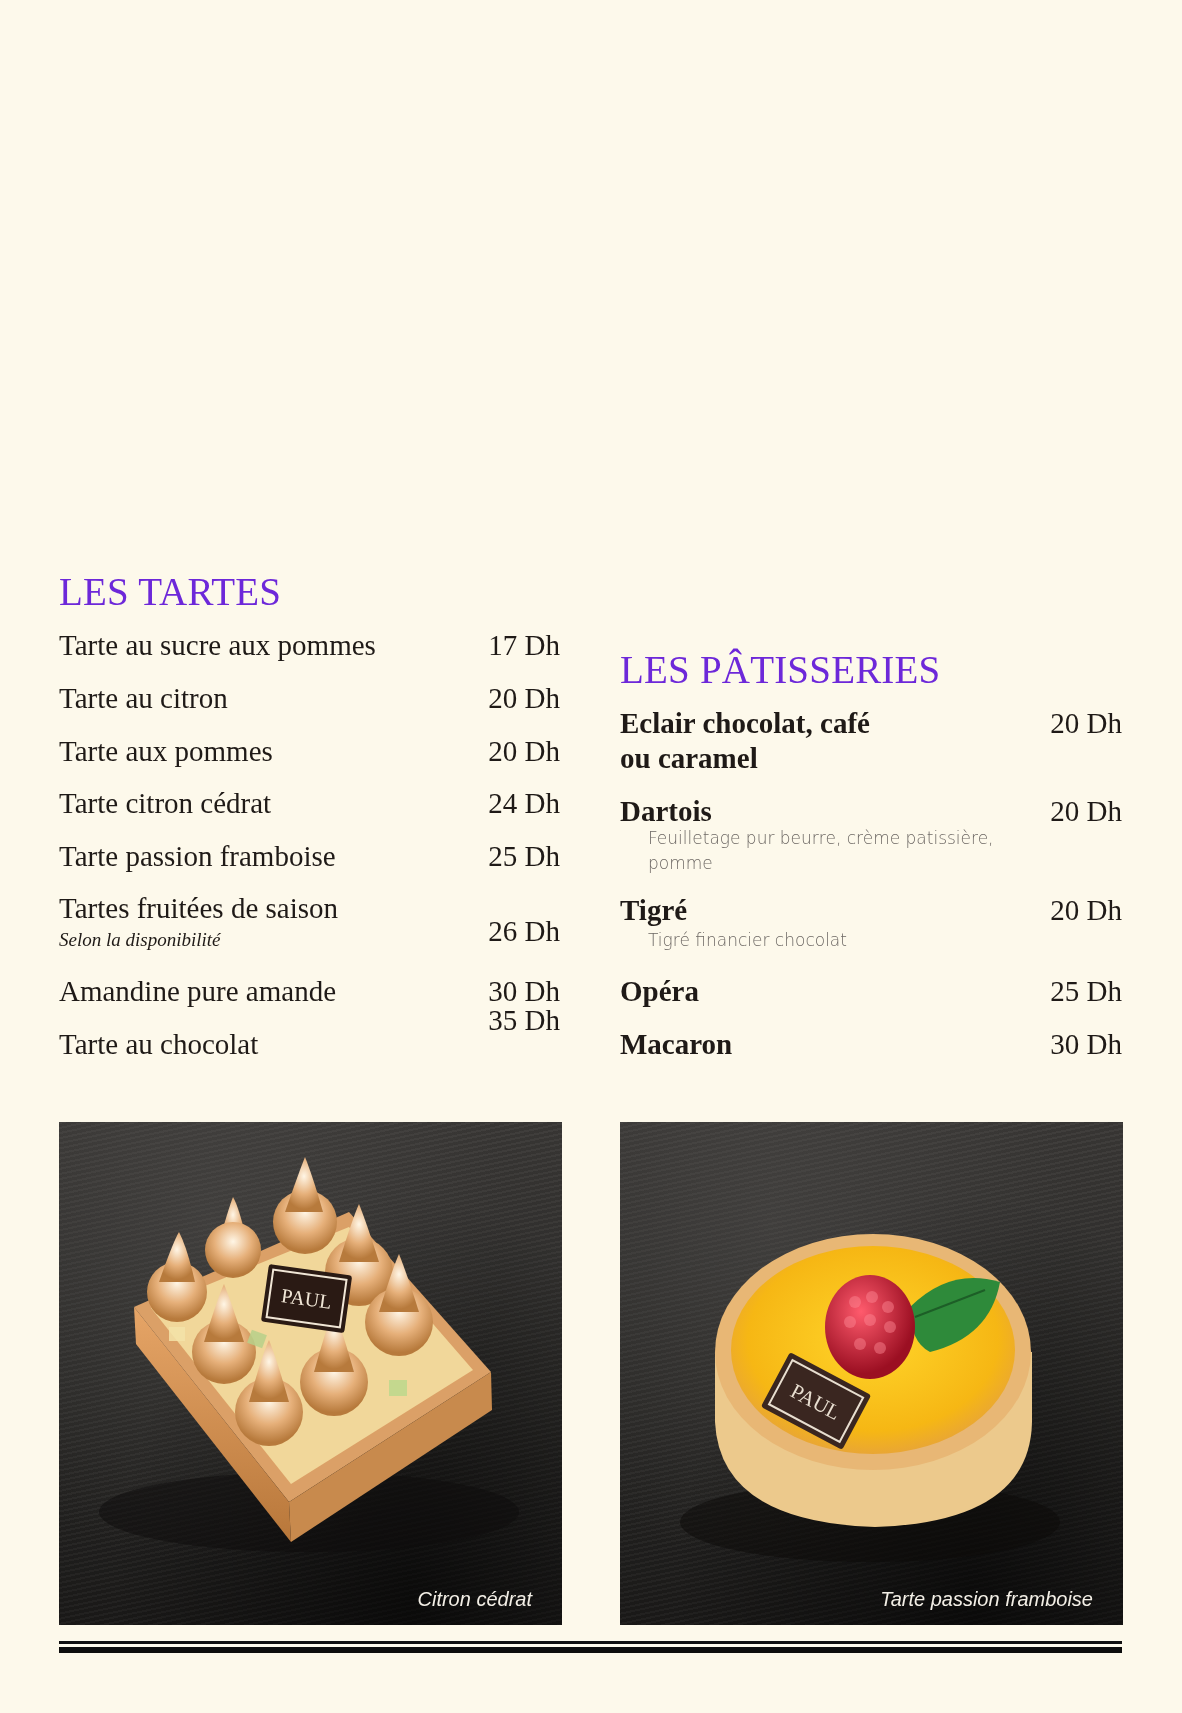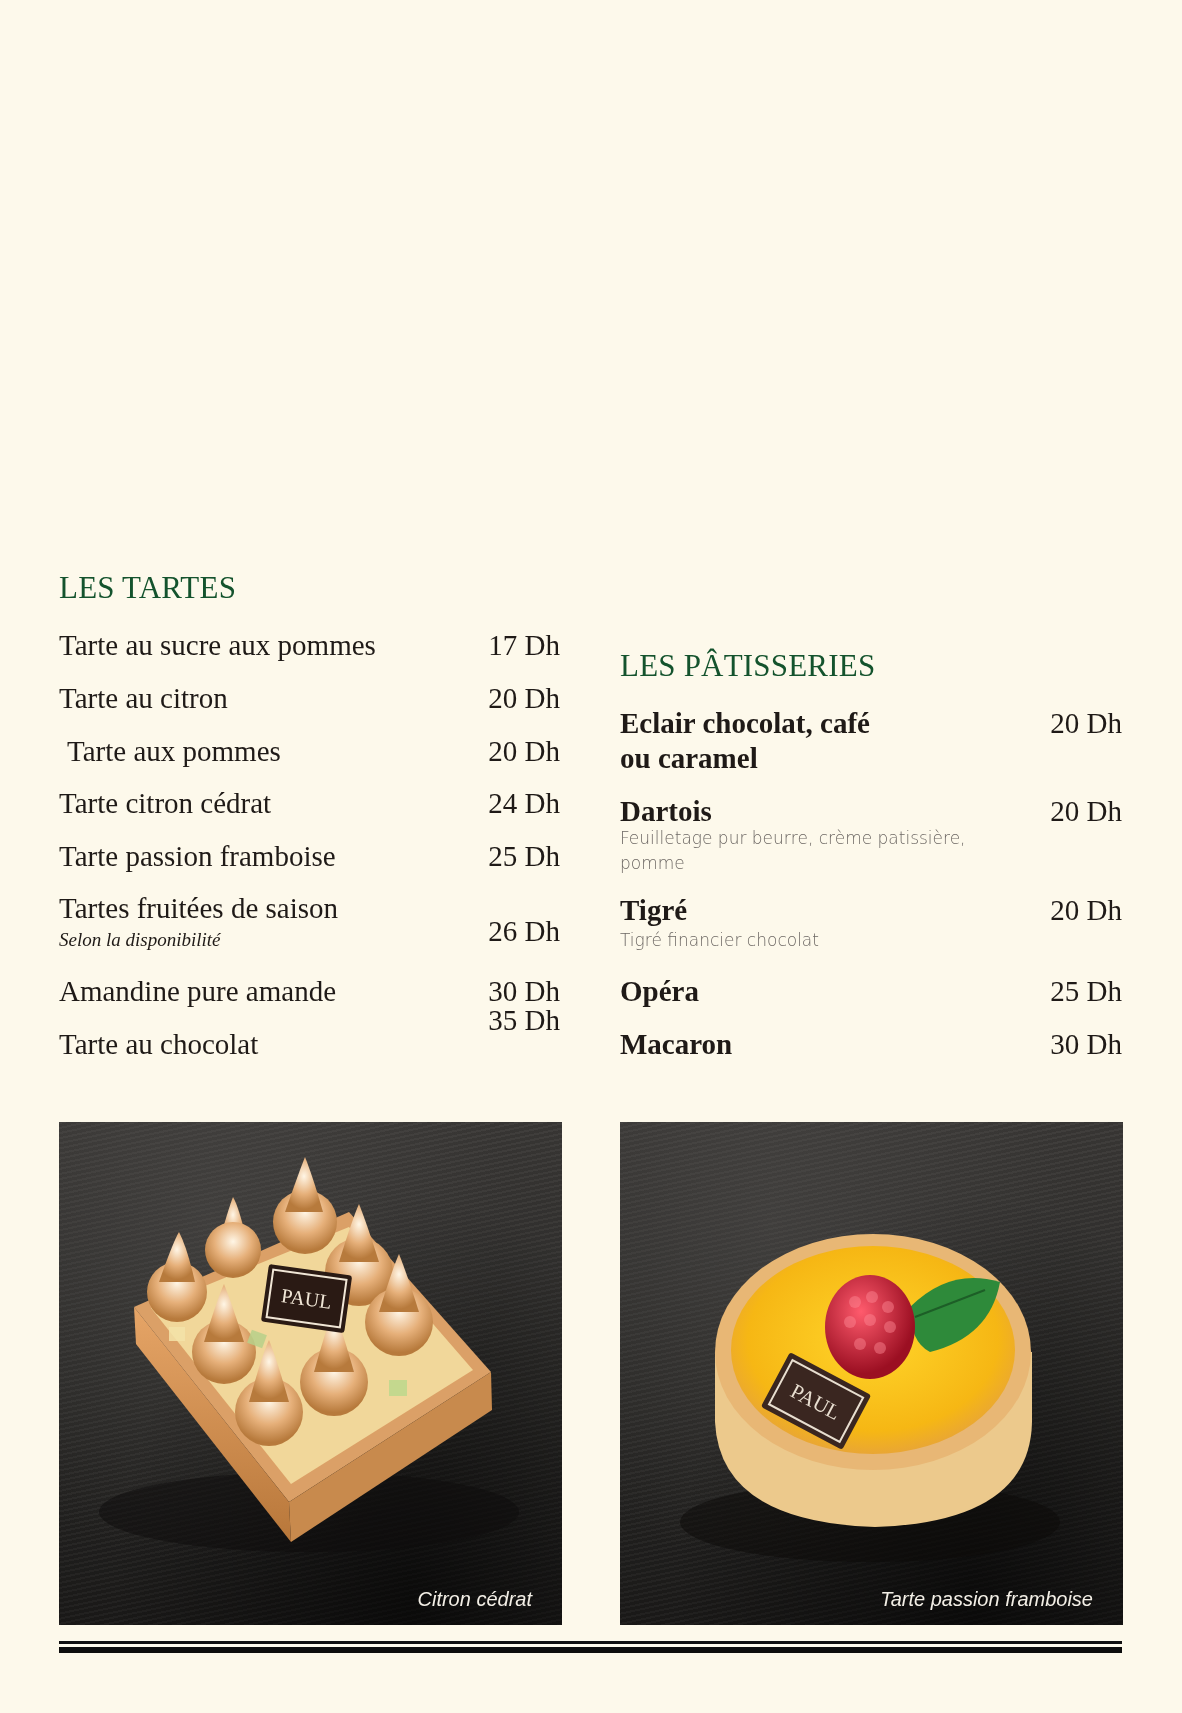--- a/index.html
+++ b/index.html
@@ -1,27 +1,27 @@
 <!DOCTYPE html>
 <html><head>
 <meta charset="utf-8">
 <style>
   html, body { margin:0; padding:0; }
   body {
     width:1182px; height:1713px; background:#fdf9eb; position:relative; overflow:hidden;
     font-family:"Liberation Serif", "DejaVu Serif", serif; color:#1f1a17;
   }
   .heading {
-    position:absolute; color:#14532d; font-size:31px; letter-spacing:0.2px;
+    position:absolute; color:#6d28d9; font-size:39px; letter-spacing:0.2px;
     font-family:"Liberation Serif", serif; white-space:nowrap; line-height:1;
   }
   .name { position:absolute; font-size:29px; line-height:35px; white-space:nowrap; }
   .price { position:absolute; font-size:29px; line-height:35px; white-space:nowrap; text-align:center; }
   .note-italic { position:absolute; font-style:italic; font-size:19px; white-space:nowrap; }
-  .desc { position:absolute; font-family:"DejaVu Sans", sans-serif; font-weight:300; color:#6d6864; font-size:17px; line-height:25px; }
+  .desc { position:absolute; font-family:"DejaVu Sans", sans-serif; font-weight:300; color:#6d6864; font-size:17px; line-height:25px;margin-left:28px; }
   .bold { font-weight:bold; }
   .photo {
     position:absolute; top:1122px; width:503px; height:503px; overflow:hidden;
     background:
       radial-gradient(ellipse at 30% 20%, rgba(90,88,86,0.35), transparent 60%),
       radial-gradient(ellipse at 70% 95%, rgba(0,0,0,0.6), transparent 60%),
       repeating-linear-gradient(168deg, rgba(255,255,255,0.03) 0 2px, rgba(0,0,0,0.05) 2px 5px),
       linear-gradient(180deg,#3a3836 0%, #2b2a28 55%, #1a1918 100%);
   }
   .caption {
@@ -39,21 +39,21 @@
 
   <div>
     <span class="name" style="left:59px; top:628px;">Tarte au sucre aux pommes</span>
     <span class="price" style="right:622px; top:628px;">17 Dh</span>
   </div>
   <div>
     <span class="name" style="left:59px; top:681px;">Tarte au citron</span>
     <span class="price" style="right:622px; top:681px;">20 Dh</span>
   </div>
   <div>
-    <span class="name" style="left:59px; top:734px;margin-left:8px;">Tarte aux pommes</span>
+    <span class="name" style="left:59px; top:734px;">Tarte aux pommes</span>
     <span class="price" style="right:622px; top:734px;">20 Dh</span>
   </div>
   <div>
     <span class="name" style="left:59px; top:786px;">Tarte citron cédrat</span>
     <span class="price" style="right:622px; top:786px;">24 Dh</span>
   </div>
   <div>
     <span class="name" style="left:59px; top:839px;">Tarte passion framboise</span>
     <span class="price" style="right:622px; top:839px;">25 Dh</span>
   </div>

